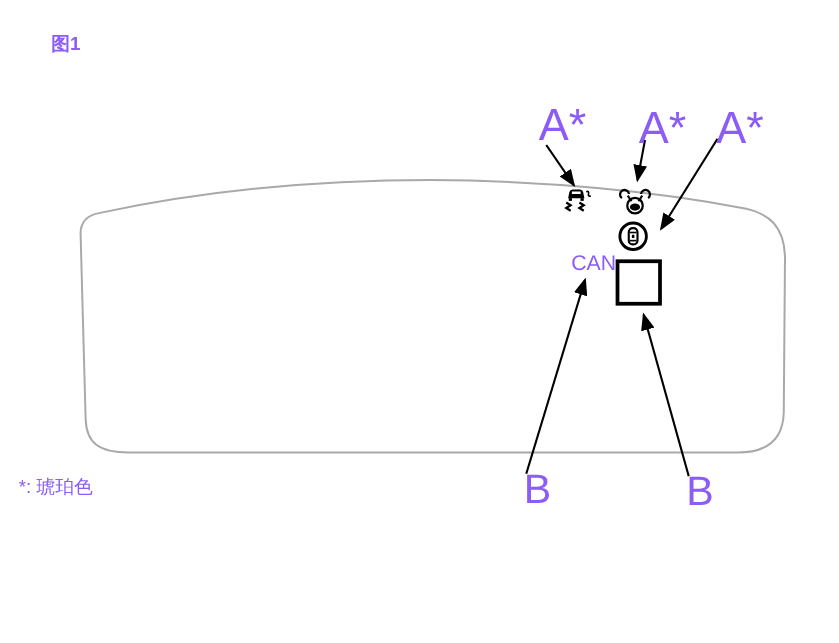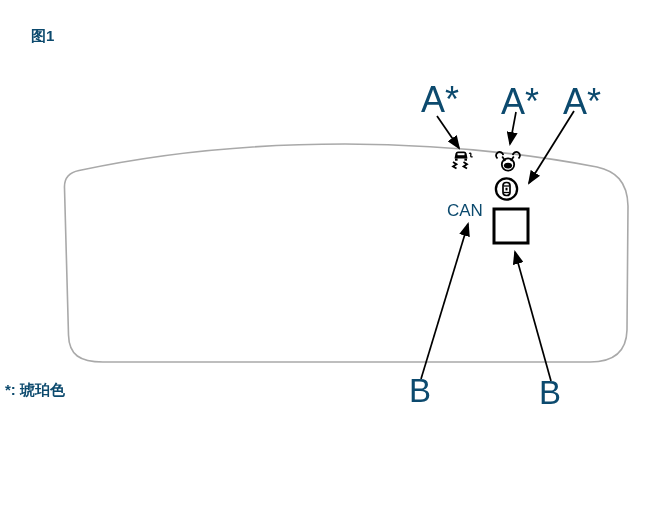--- a/index.html
+++ b/index.html
@@ -10,34 +10,35 @@
   }
   .stage {
     position: relative;
     width: 671px;
     height: 514px;
     background: #ffffff;
     overflow: hidden;
   }
   .txt {
     position: absolute;
-    color: #0c4a6e;
+    color: #8b5cf6;
     line-height: 1;
     white-space: nowrap;
     user-select: none;
+    margin-left: 10px;
   }
   .figure-label {
     left: 31px; top: 28px;
     font-size: 15px;
     font-weight: 700;
   }
   .footnote {
     left: 5px; top: 382px;
     font-size: 15px;
-    font-weight: 700;
+    font-weight: 400;
   }
   .callout-a {
     font-size: 36px;
     font-weight: 400;
     letter-spacing: 0px;
   }
   .a1 { left: 421px; top: 82px; }
   .a2 { left: 501px; top: 84px; }
   .a3 { left: 563px; top: 84px; }
   .callout-b {

